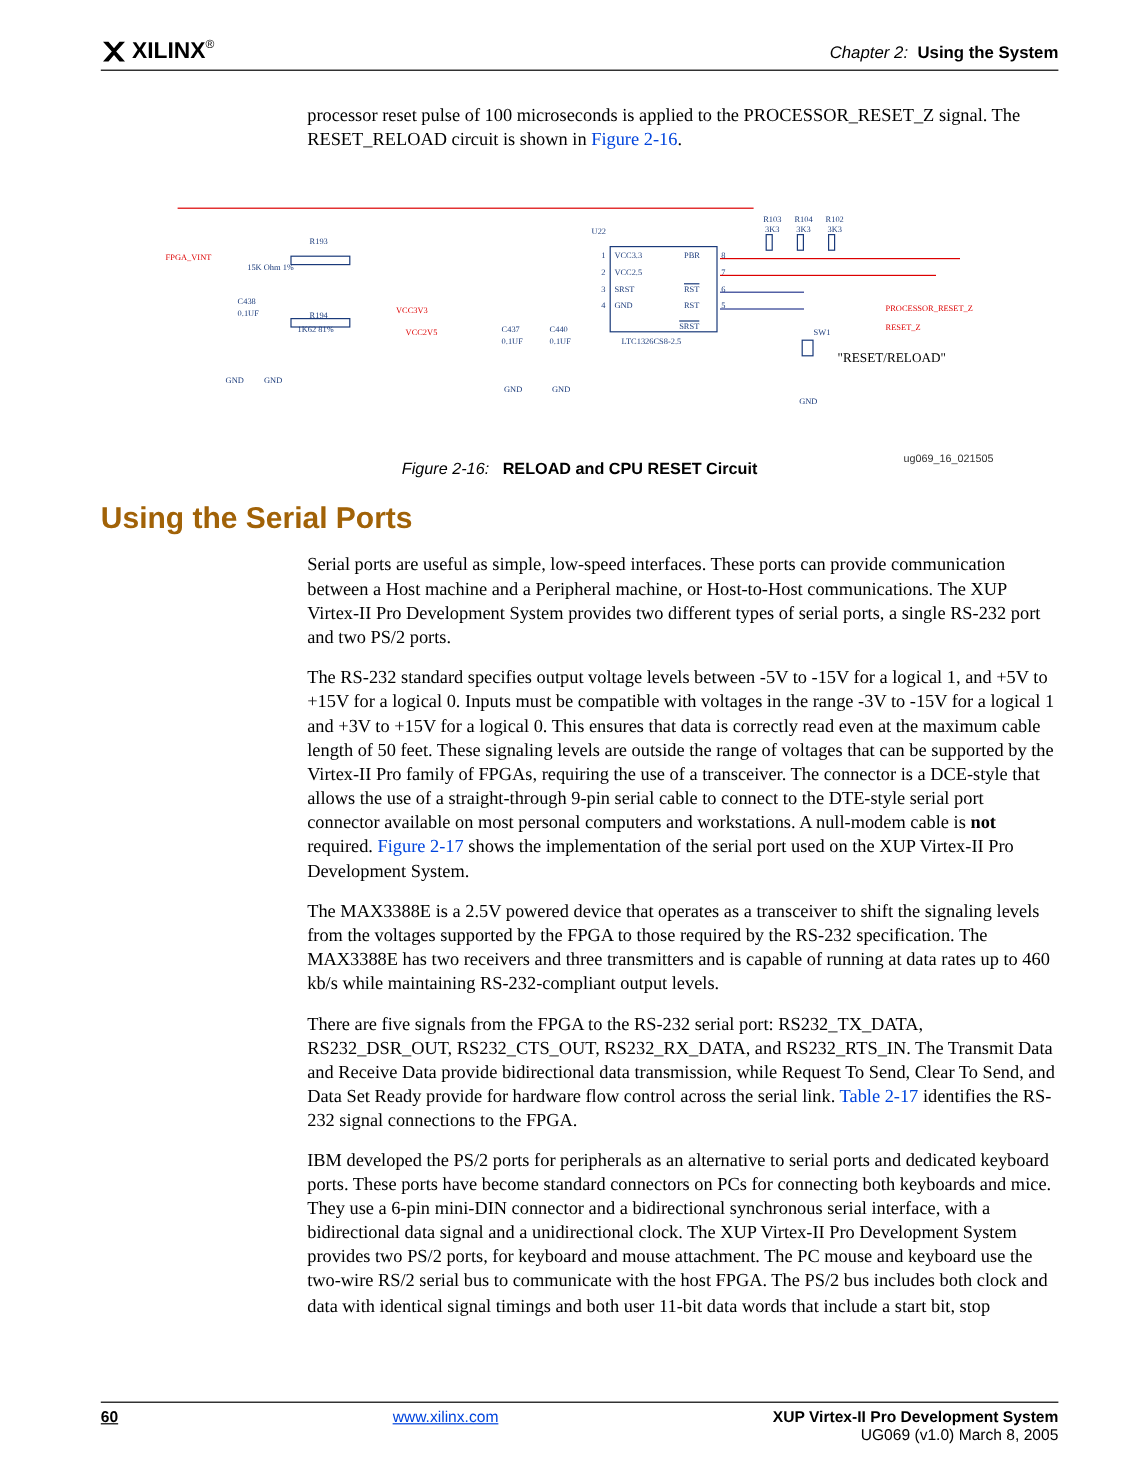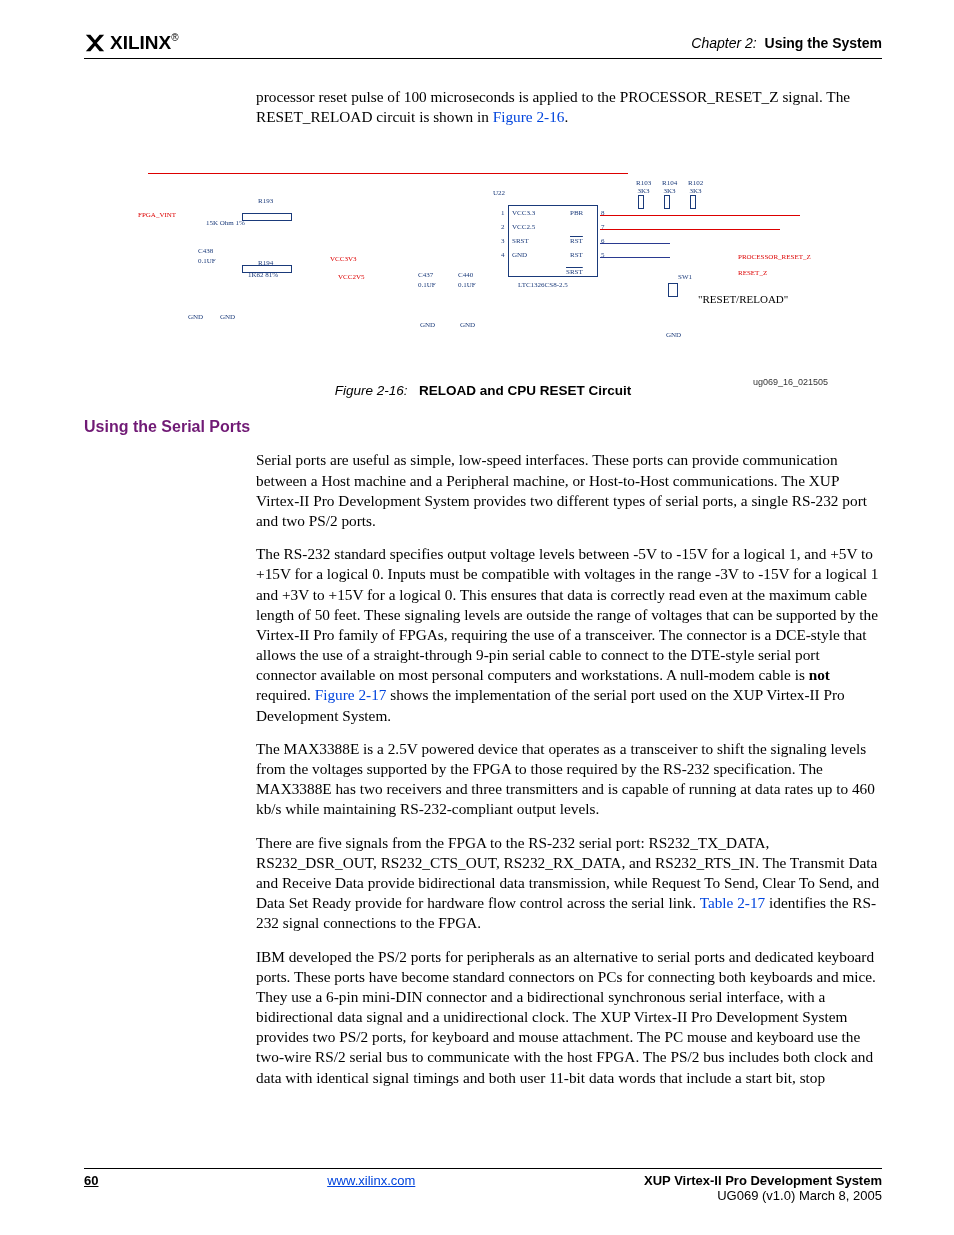--- a/index.html
+++ b/index.html
@@ -69,23 +69,23 @@
   .figure-caption {
     font-family: Arial, Helvetica, sans-serif;
     font-size: 13.5px;
     text-align: center;
     margin-top: 10px;
   }
   .figure-caption i { font-style: italic; text-align: center; }
   .figure-caption b { font-weight: bold; }
   h2.section {
     font-family: Arial, Helvetica, sans-serif;
-    font-size: 16px;
+    font-size: 25px;
     font-weight: bold;
-    color: #701a75;
+    color: #a16207;
     margin: 20px 0 14px 0;
   }
   .footer {
     position: absolute;
     bottom: 32px;
     left: 84px;
     right: 72px;
     border-top: 1px solid #000;
     padding-top: 4px;
     display: flex;

